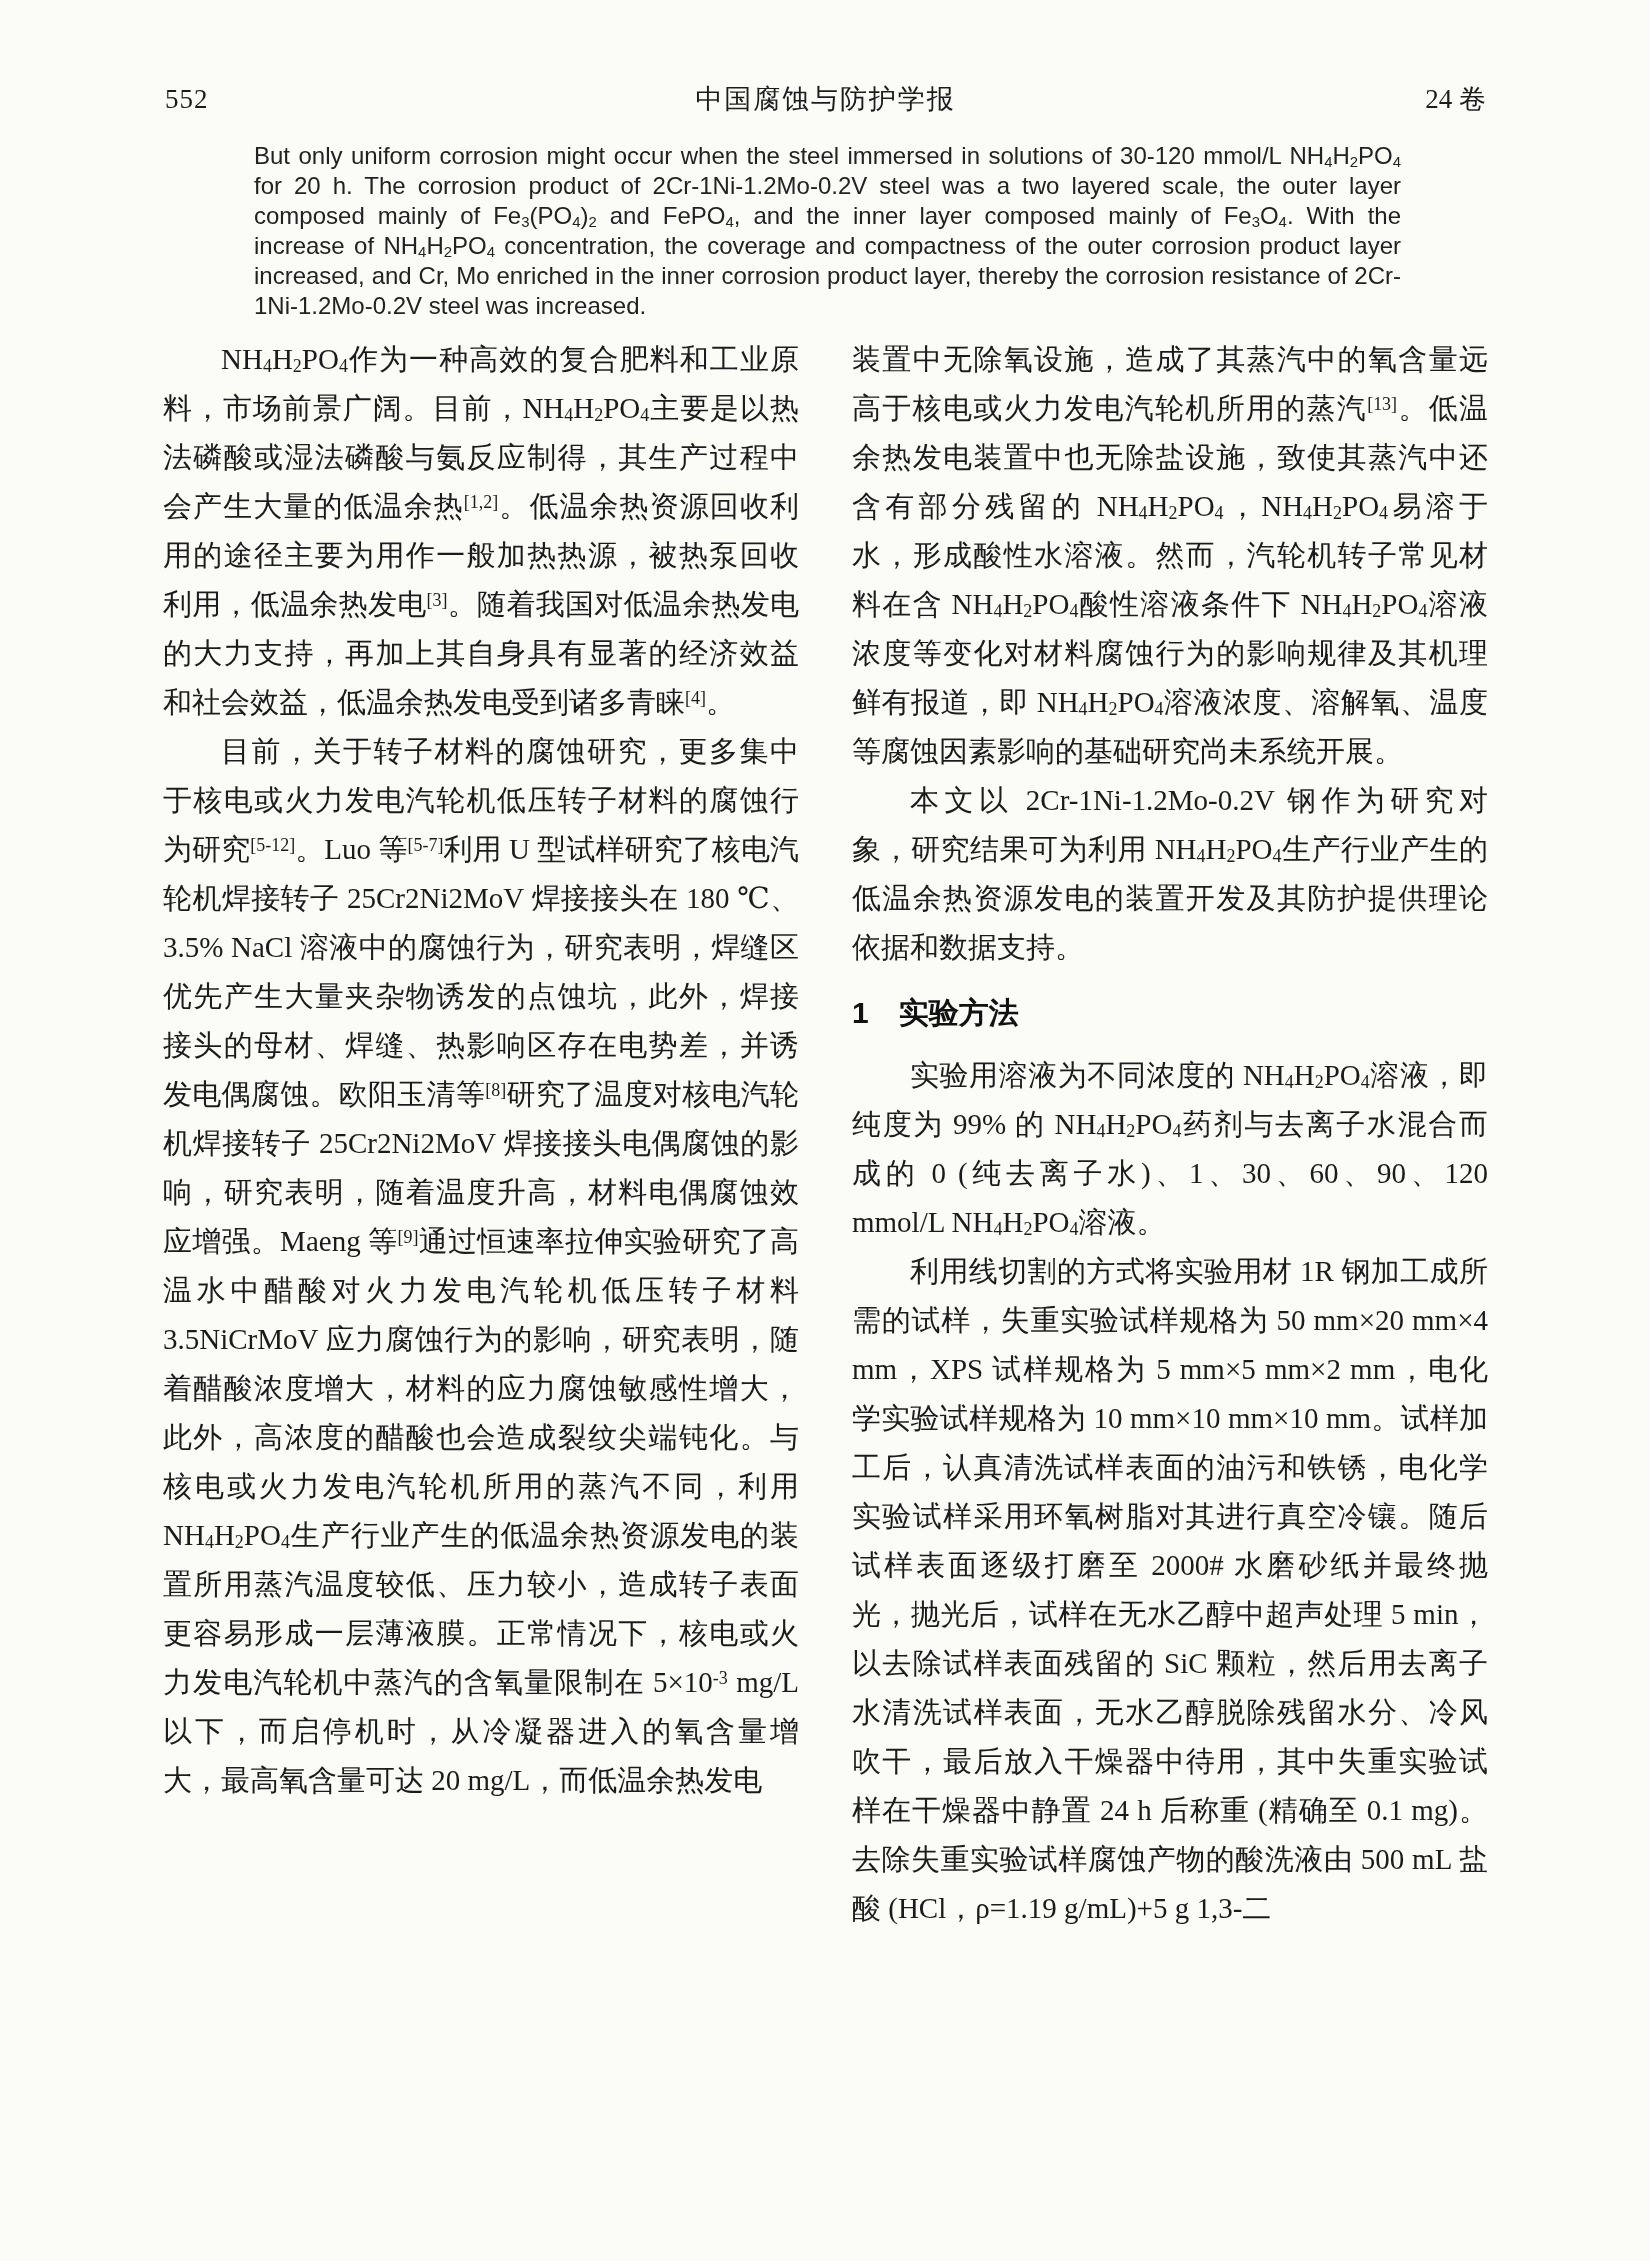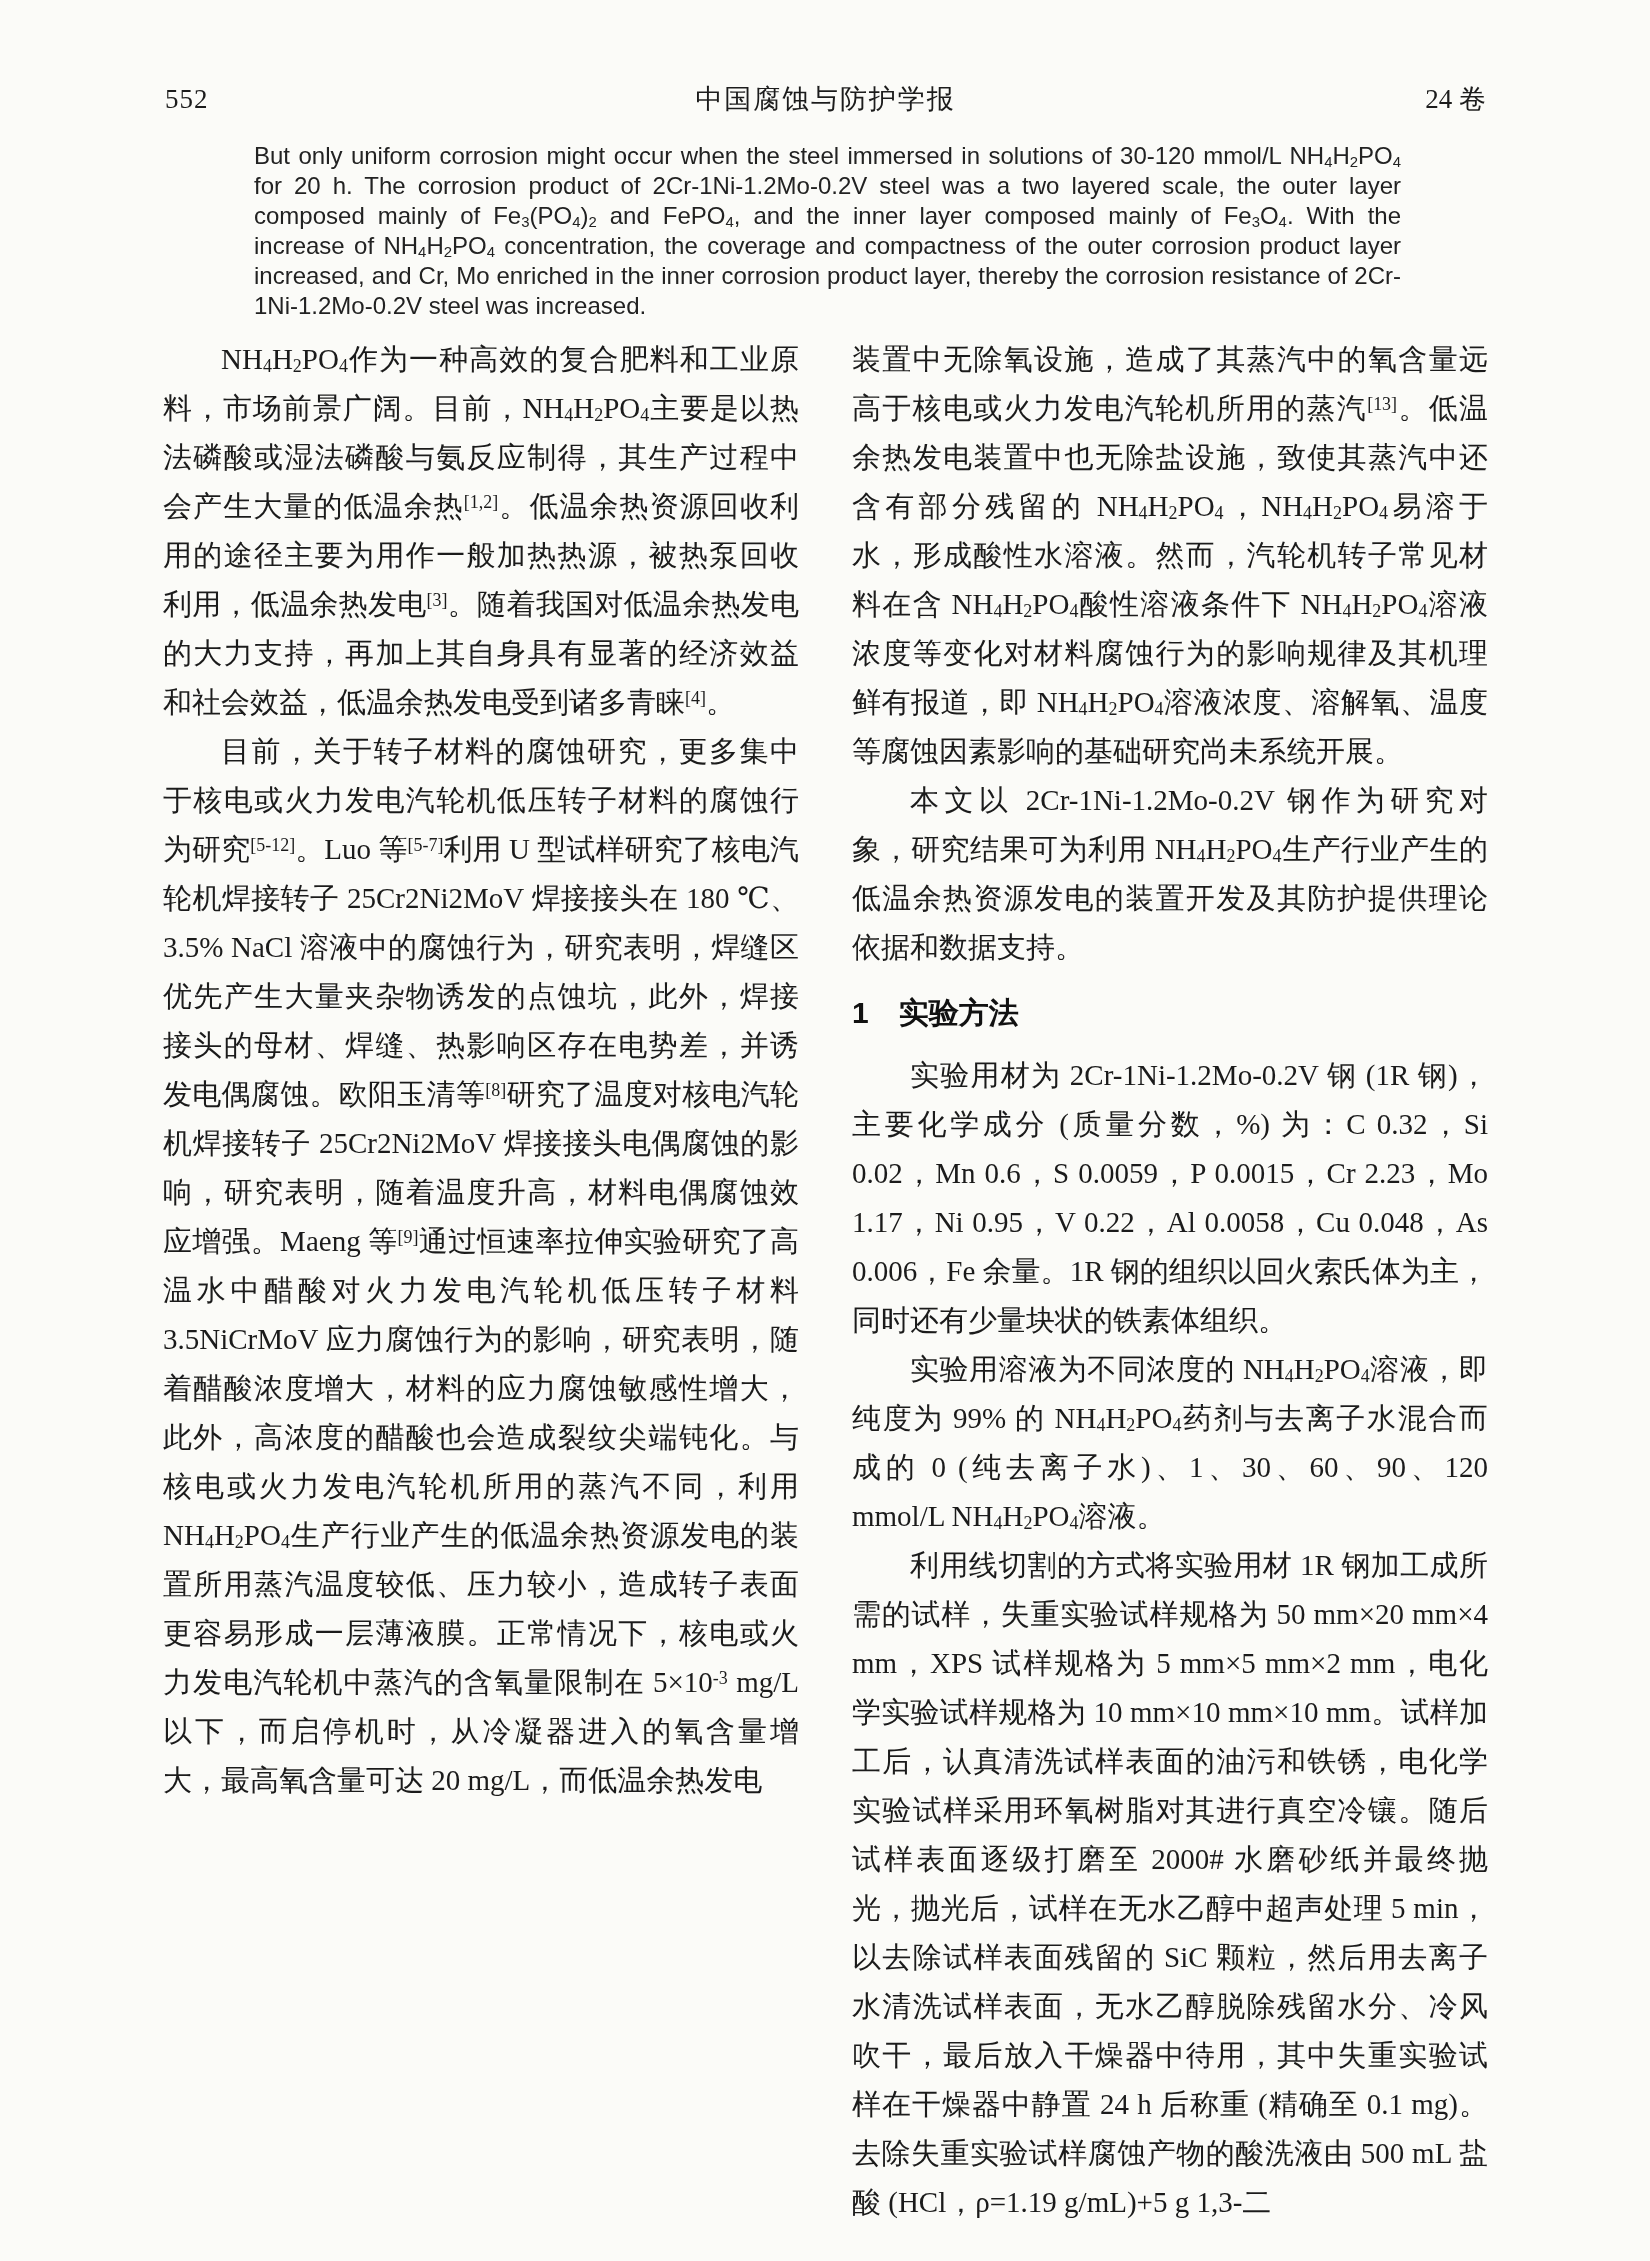--- a/index.html
+++ b/index.html
@@ -86,21 +86,20 @@
 
     <div class="column">
       <p class="body-para indent">NH<sub>4</sub>H<sub>2</sub>PO<sub>4</sub>作为一种高效的复合肥料和工业原料，市场前景广阔。目前，NH<sub>4</sub>H<sub>2</sub>PO<sub>4</sub>主要是以热法磷酸或湿法磷酸与氨反应制得，其生产过程中会产生大量的低温余热<sup>[1,2]</sup>。低温余热资源回收利用的途径主要为用作一般加热热源，被热泵回收利用，低温余热发电<sup>[3]</sup>。随着我国对低温余热发电的大力支持，再加上其自身具有显著的经济效益和社会效益，低温余热发电受到诸多青睐<sup>[4]</sup>。</p>
       <p class="body-para indent">目前，关于转子材料的腐蚀研究，更多集中于核电或火力发电汽轮机低压转子材料的腐蚀行为研究<sup>[5-12]</sup>。Luo 等<sup>[5-7]</sup>利用 U 型试样研究了核电汽轮机焊接转子 25Cr2Ni2MoV 焊接接头在 180 ℃、3.5% NaCl 溶液中的腐蚀行为，研究表明，焊缝区优先产生大量夹杂物诱发的点蚀坑，此外，焊接接头的母材、焊缝、热影响区存在电势差，并诱发电偶腐蚀。欧阳玉清等<sup>[8]</sup>研究了温度对核电汽轮机焊接转子 25Cr2Ni2MoV 焊接接头电偶腐蚀的影响，研究表明，随着温度升高，材料电偶腐蚀效应增强。Maeng 等<sup>[9]</sup>通过恒速率拉伸实验研究了高温水中醋酸对火力发电汽轮机低压转子材料 3.5NiCrMoV 应力腐蚀行为的影响，研究表明，随着醋酸浓度增大，材料的应力腐蚀敏感性增大，此外，高浓度的醋酸也会造成裂纹尖端钝化。与核电或火力发电汽轮机所用的蒸汽不同，利用 NH<sub>4</sub>H<sub>2</sub>PO<sub>4</sub>生产行业产生的低温余热资源发电的装置所用蒸汽温度较低、压力较小，造成转子表面更容易形成一层薄液膜。正常情况下，核电或火力发电汽轮机中蒸汽的含氧量限制在 5×10<sup>-3</sup> mg/L 以下，而启停机时，从冷凝器进入的氧含量增大，最高氧含量可达 20 mg/L，而低温余热发电</p>
     </div>
 
     <div class="column">
       <p class="body-para">装置中无除氧设施，造成了其蒸汽中的氧含量远高于核电或火力发电汽轮机所用的蒸汽<sup>[13]</sup>。低温余热发电装置中也无除盐设施，致使其蒸汽中还含有部分残留的 NH<sub>4</sub>H<sub>2</sub>PO<sub>4</sub>，NH<sub>4</sub>H<sub>2</sub>PO<sub>4</sub>易溶于水，形成酸性水溶液。然而，汽轮机转子常见材料在含 NH<sub>4</sub>H<sub>2</sub>PO<sub>4</sub>酸性溶液条件下 NH<sub>4</sub>H<sub>2</sub>PO<sub>4</sub>溶液浓度等变化对材料腐蚀行为的影响规律及其机理鲜有报道，即 NH<sub>4</sub>H<sub>2</sub>PO<sub>4</sub>溶液浓度、溶解氧、温度等腐蚀因素影响的基础研究尚未系统开展。</p>
       <p class="body-para indent">本文以 2Cr-1Ni-1.2Mo-0.2V 钢作为研究对象，研究结果可为利用 NH<sub>4</sub>H<sub>2</sub>PO<sub>4</sub>生产行业产生的低温余热资源发电的装置开发及其防护提供理论依据和数据支持。</p>
       <h2 class="section-heading">1　实验方法</h2>
-      <p class="body-para indent">实验用材为 2Cr-1Ni-1.2Mo-0.2V 钢 (1R 钢)，主要化学成分 (质量分数，%) 为：C 0.32，Si 0.02，Mn 0.6，S 0.0059，P 0.0015，Cr 2.23，Mo 1.17，Ni 0.95，V 0.22，Al 0.0058，Cu 0.048，As 0.006，Fe 余量。1R 钢的组织以回火索氏体为主，同时还有少量块状的铁素体组织。</p>
       <p class="body-para indent">实验用溶液为不同浓度的 NH<sub>4</sub>H<sub>2</sub>PO<sub>4</sub>溶液，即纯度为 99% 的 NH<sub>4</sub>H<sub>2</sub>PO<sub>4</sub>药剂与去离子水混合而成的 0 (纯去离子水)、1、30、60、90、120 mmol/L NH<sub>4</sub>H<sub>2</sub>PO<sub>4</sub>溶液。</p>
       <p class="body-para indent">利用线切割的方式将实验用材 1R 钢加工成所需的试样，失重实验试样规格为 50 mm×20 mm×4 mm，XPS 试样规格为 5 mm×5 mm×2 mm，电化学实验试样规格为 10 mm×10 mm×10 mm。试样加工后，认真清洗试样表面的油污和铁锈，电化学实验试样采用环氧树脂对其进行真空冷镶。随后试样表面逐级打磨至 2000# 水磨砂纸并最终抛光，抛光后，试样在无水乙醇中超声处理 5 min，以去除试样表面残留的 SiC 颗粒，然后用去离子水清洗试样表面，无水乙醇脱除残留水分、冷风吹干，最后放入干燥器中待用，其中失重实验试样在干燥器中静置 24 h 后称重 (精确至 0.1 mg)。去除失重实验试样腐蚀产物的酸洗液由 500 mL 盐酸 (HCl，ρ=1.19 g/mL)+5 g 1,3-二</p>
     </div>
 
   </main>
 
 </div>
 
 
 </body></html>

